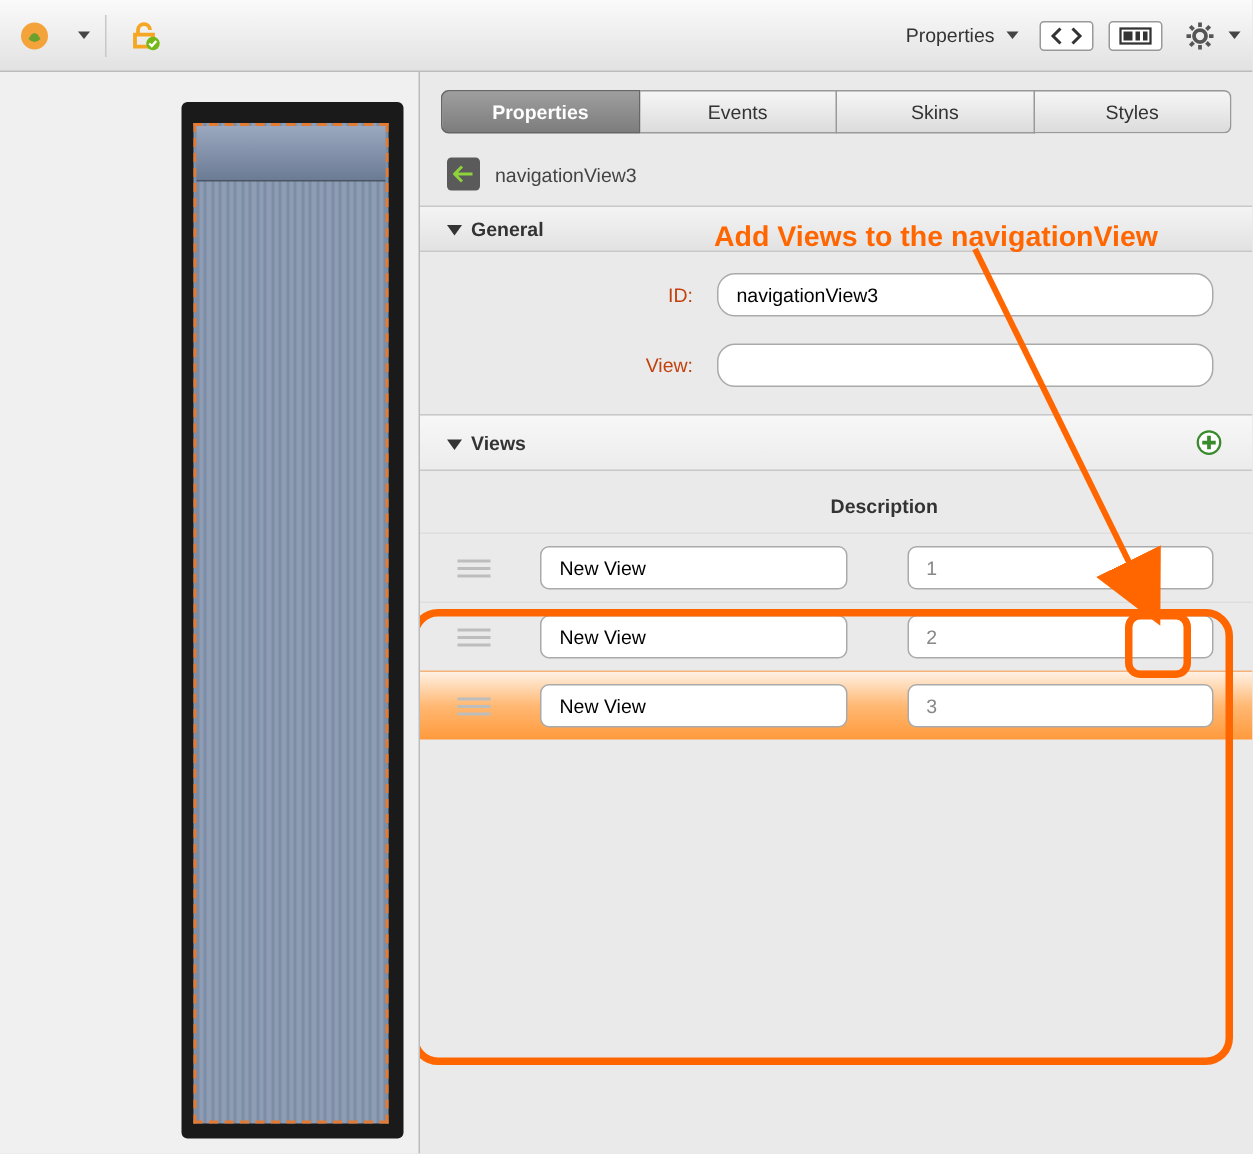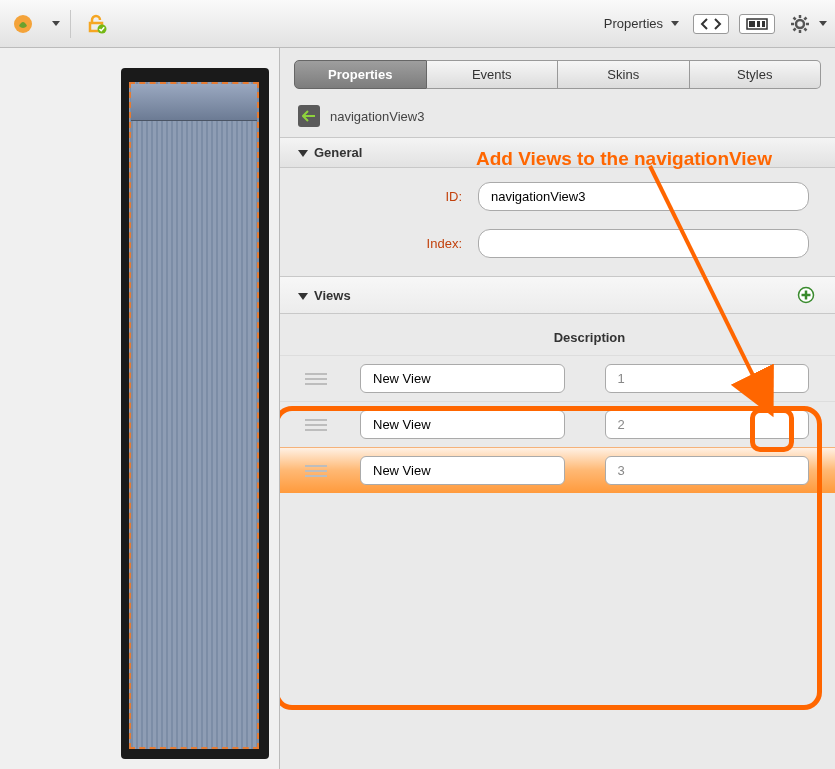--- a/index.html
+++ b/index.html
@@ -217,21 +217,21 @@
       <span class="tri"></span>
       <span>General</span>
     </div>
 
     <div class="form">
       <div class="form-row">
         <label>ID:</label>
         <input class="txt" value="navigationView3" style="">
       </div>
       <div class="form-row" style="margin-bottom:4px;">
-        <label>Index:</label>
+        <label>View:</label>
         <input class="txt" value="" style="">
       </div>
     </div>
 
     <div class="section-header thin">
       <span class="tri"></span>
       <span>Views</span>
       <span class="add-btn">
         <svg width="18" height="18">
             <circle cx="9" cy="9" r="7.5" fill="#fff" stroke="#3a8b2e" stroke-width="1.5"></circle>

